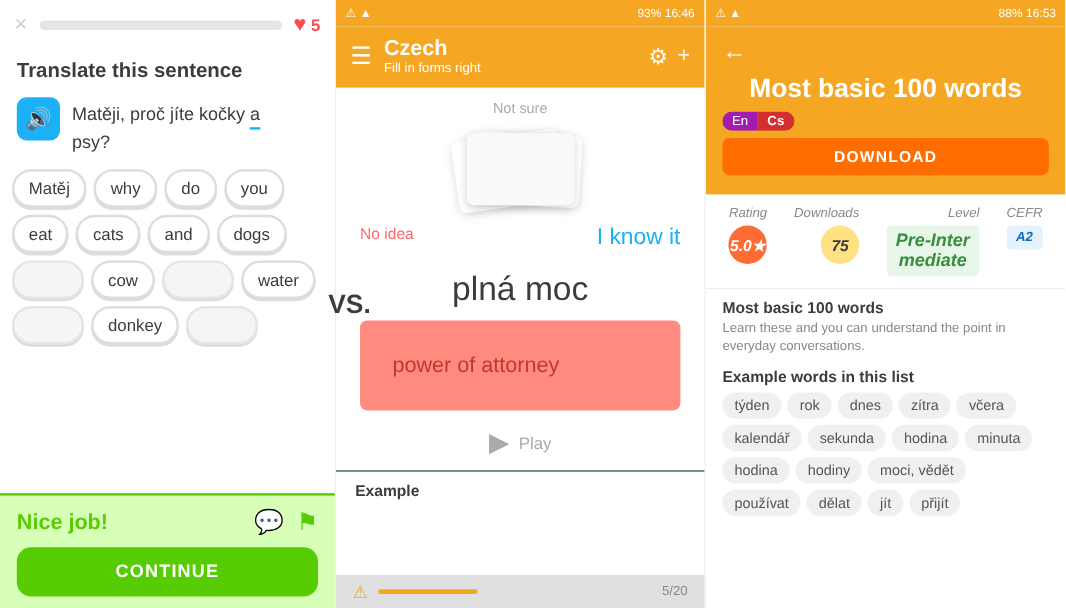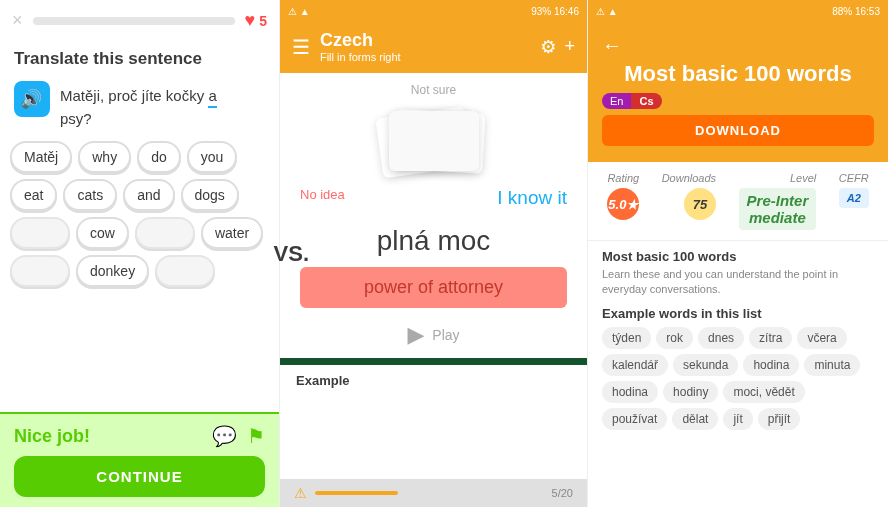--- a/index.html
+++ b/index.html
@@ -233,40 +233,40 @@
       text-align: center;
       font-size: 28px;
       color: #3c3c3c;
       padding: 10px 0 6px;
       font-weight: 400;
     }
     .p2-translation-box {
       margin: 4px 20px;
       background: #ff8a80;
       border-radius: 6px;
-      padding: 10px;
-      text-align: center;
+      padding: 27px;
+      text-align: left;
       font-size: 18px;
       color: #c0392b;
     }
     .p2-play-row {
       display: flex;
       align-items: center;
       justify-content: center;
       gap: 8px;
       padding: 10px 0;
       color: #aaa;
       font-size: 14px;
       cursor: pointer;
     }
     .p2-play-icon { font-size: 22px; color: #aaa; }
 
     .p2-example-section {
       padding: 8px 16px 4px;
-      border-top: 7px solid #14532d;
+      border-top: 1px solid #14532d;
     }
     .p2-example-label {
       font-size: 13px;
       font-weight: bold;
       color: #3c3c3c;
       margin-bottom: 4px;
     }
     .p2-example-text {
       font-size: 12px;
       color: #888;

